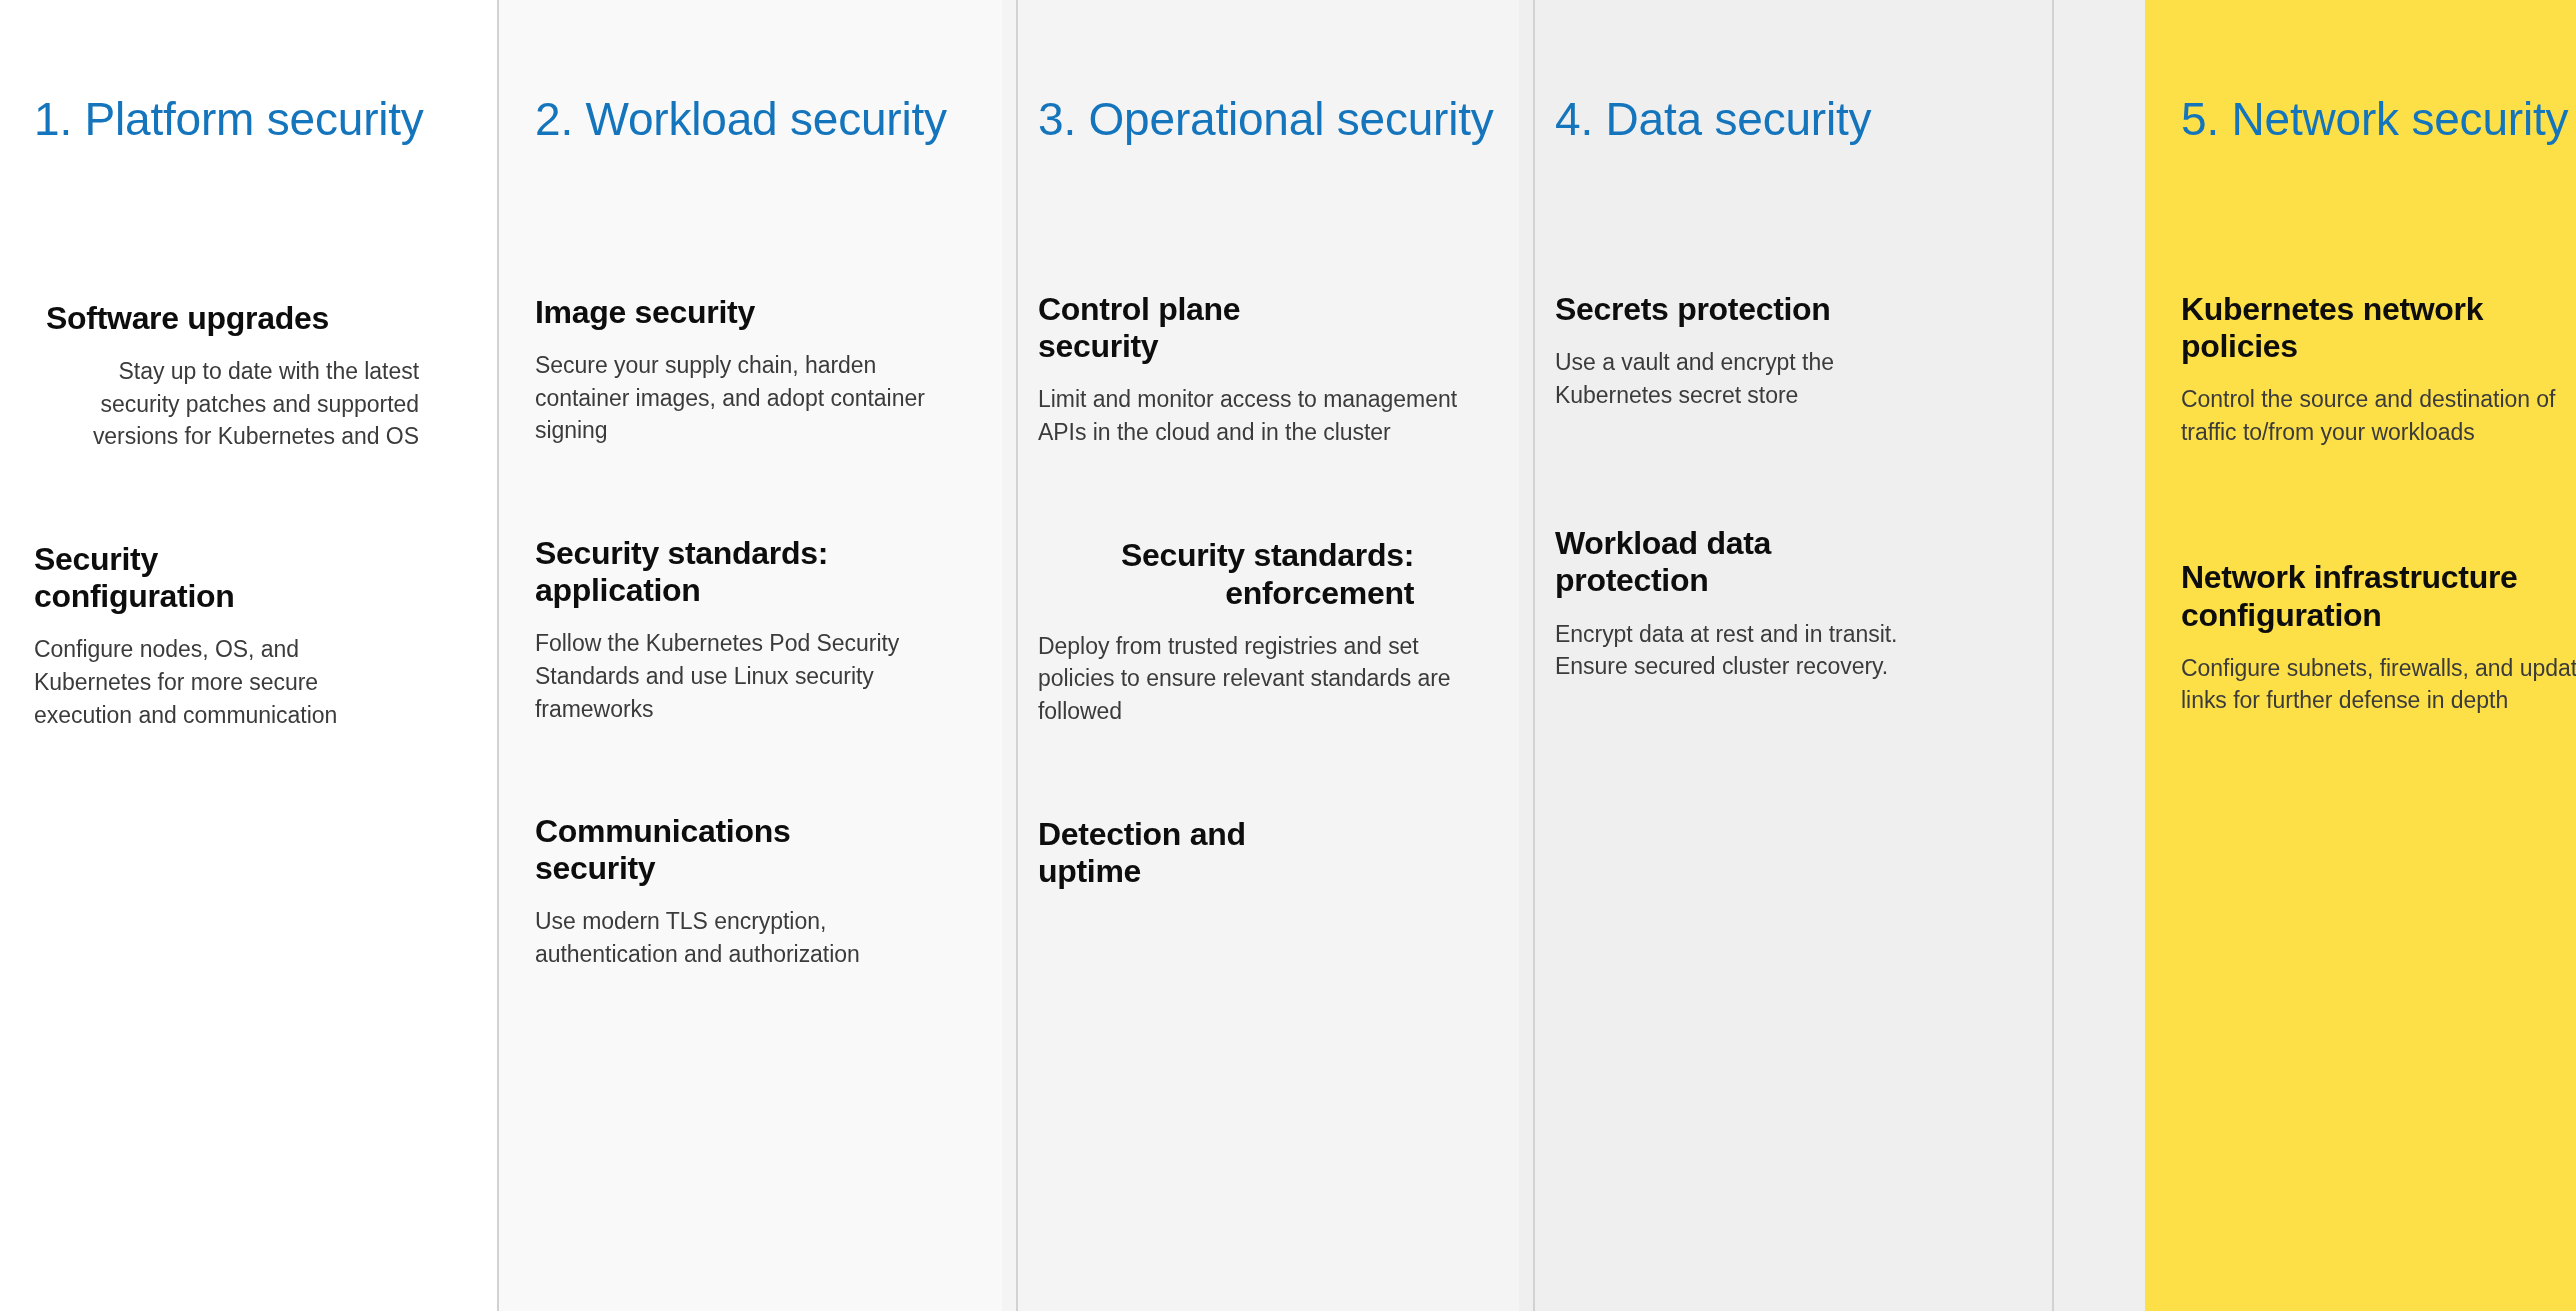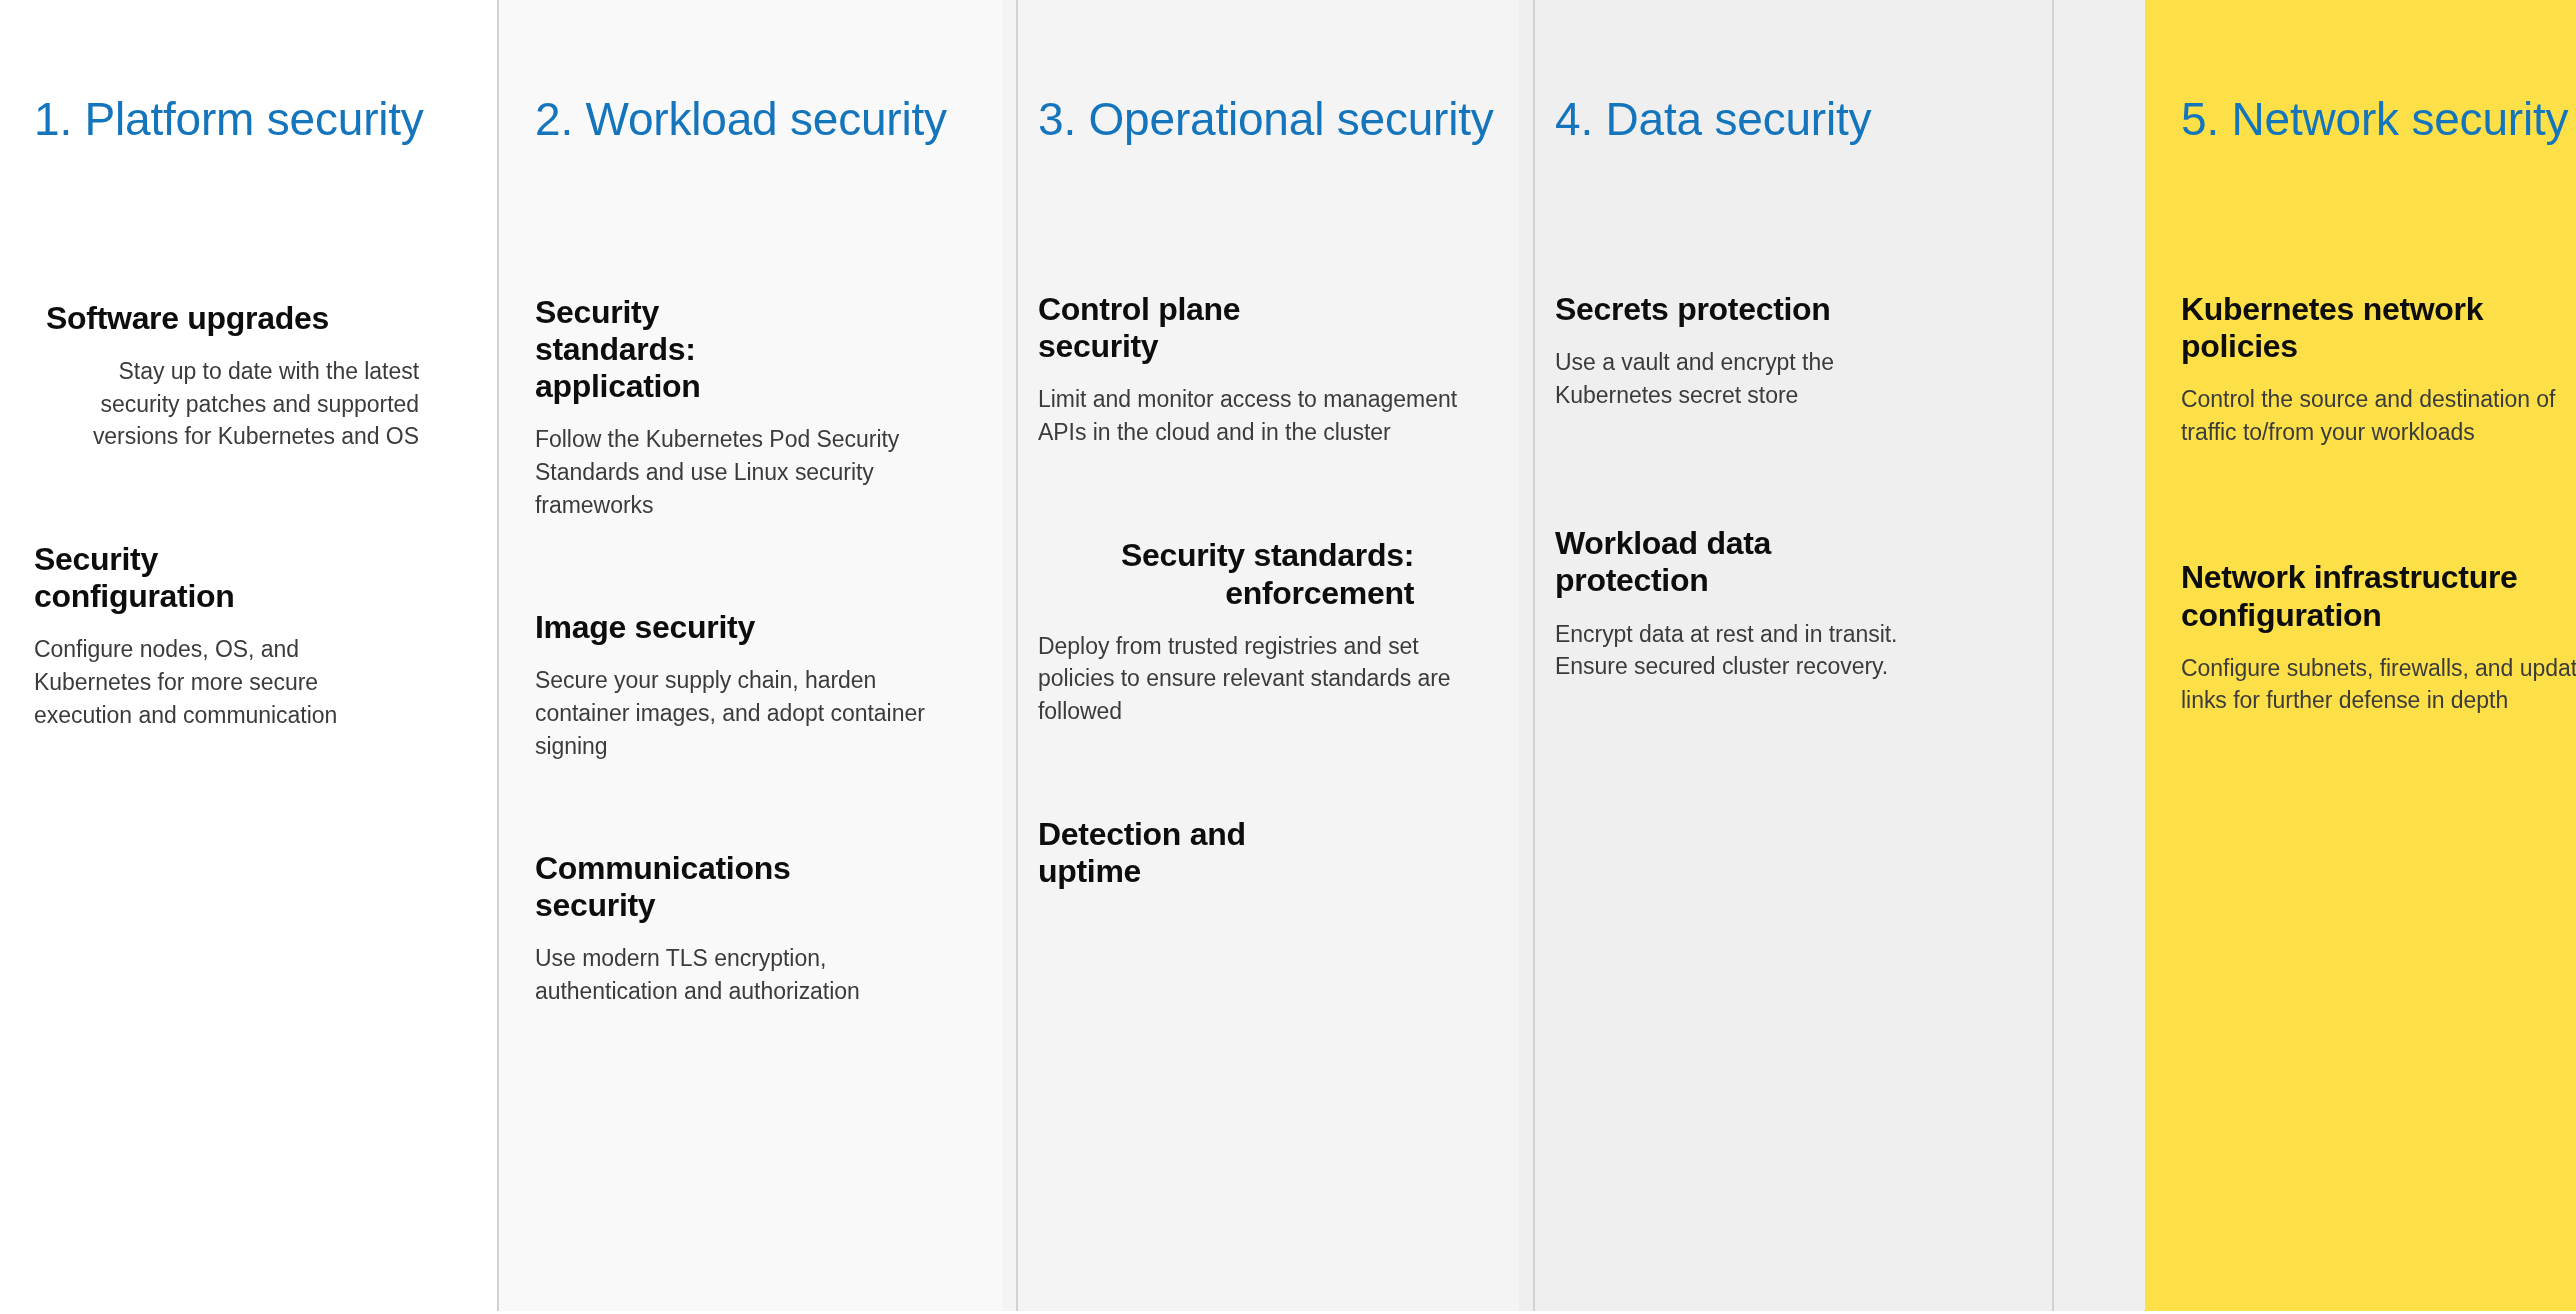--- a/index.html
+++ b/index.html
@@ -128,26 +128,26 @@
         <h3 class="card-title">Security configuration</h3>
         <p class="card-desc">Configure nodes, OS, and Kubernetes for more secure execution and communication</p>
       </article>
     </div>
   </section>
 
   <section class="column col-2">
     <h2 class="col-title">2. Workload security</h2>
     <div class="cards">
       <article class="card">
+        <h3 class="card-title">Image security</h3>
+        <p class="card-desc">Secure your supply chain, harden container images, and adopt container signing</p>
+      </article>
+      <article class="card">
         <h3 class="card-title">Security standards: application</h3>
         <p class="card-desc">Follow the Kubernetes Pod Security Standards and use Linux security frameworks</p>
-      </article>
-      <article class="card">
-        <h3 class="card-title">Image security</h3>
-        <p class="card-desc">Secure your supply chain, harden container images, and adopt container signing</p>
       </article>
       <article class="card">
         <h3 class="card-title">Communications security</h3>
         <p class="card-desc">Use modern TLS encryption, authentication and authorization</p>
       </article>
     </div>
   </section>
 
   <section class="column col-3">
     <h2 class="col-title">3. Operational security</h2>

